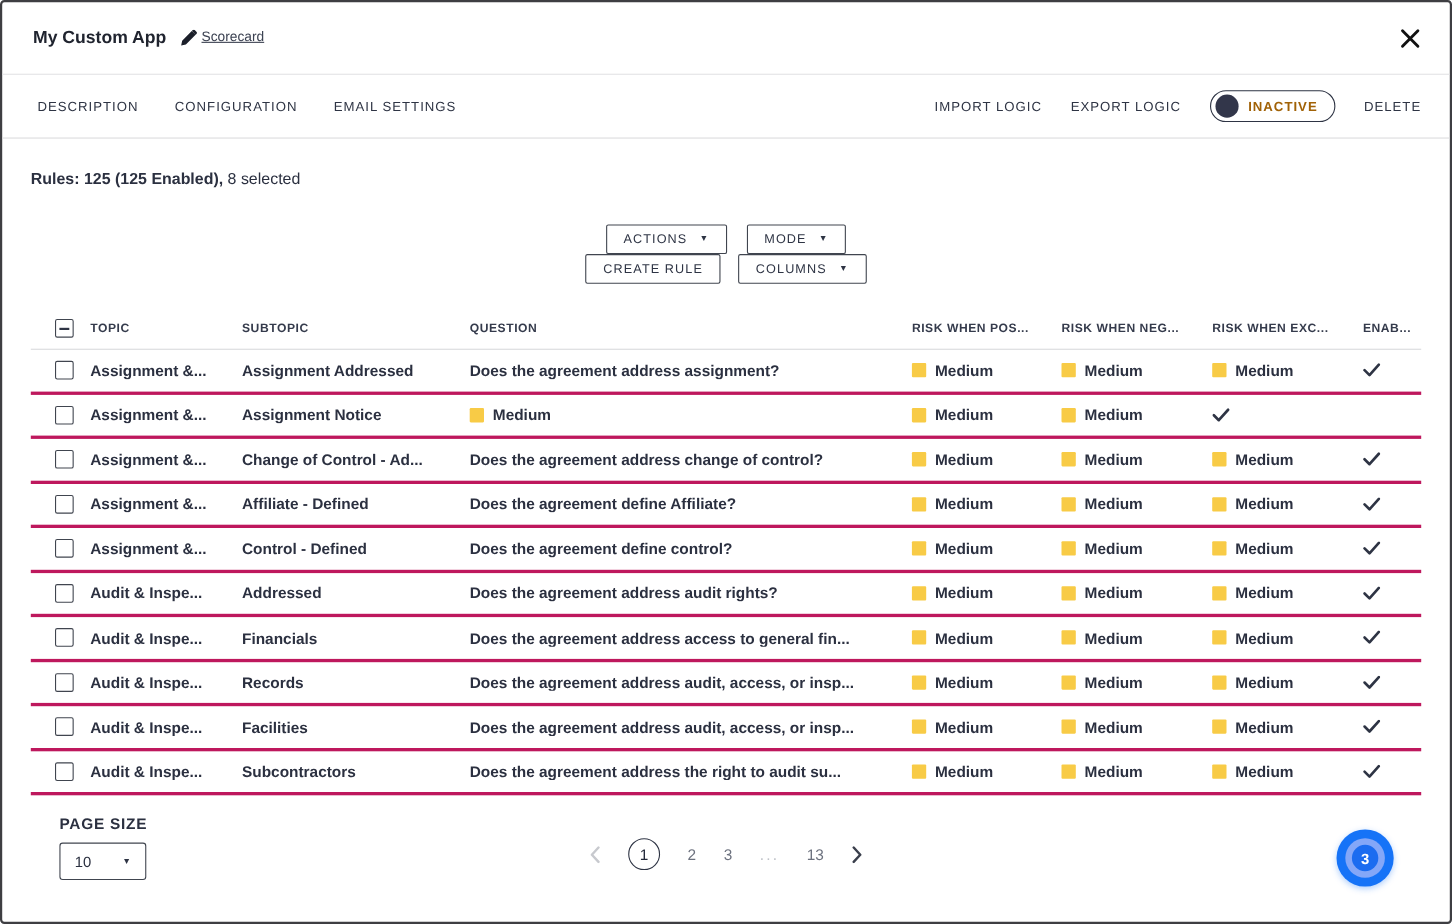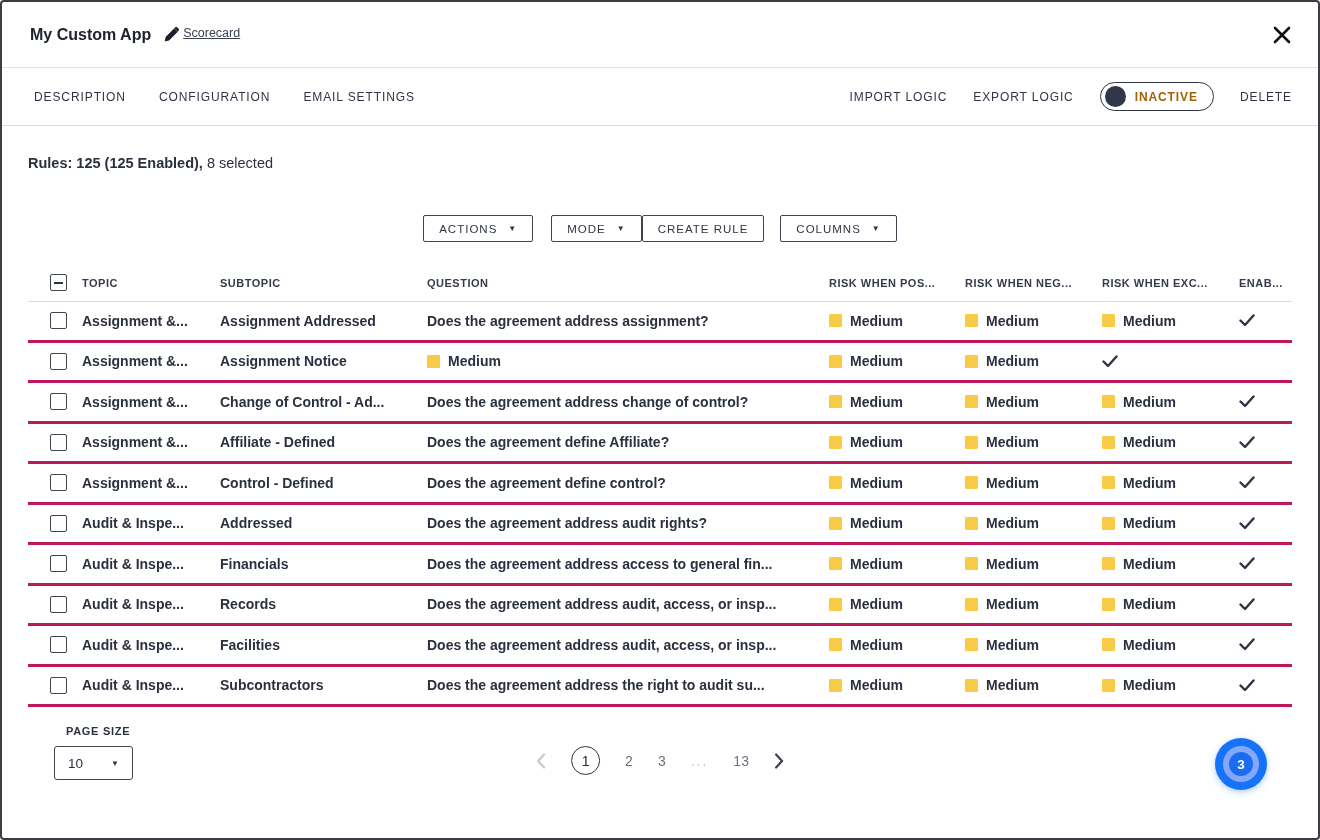--- a/index.html
+++ b/index.html
@@ -47,21 +47,21 @@
     padding-left:72px; gap:60px;
   }
   .sub-tab { font-size:13.5px; letter-spacing:0.5px; color:#23293a; cursor:pointer; }
   .sub-tab.active { font-weight:700; }
 
   
   .content { padding:0 26px; }
   .summary { margin-top:29px; font-size:14.5px; color:#2b3040; }
   .summary .bold { font-weight:700; }
 
-  .toolbar { margin-top:44px; display:flex; justify-content:center; align-items:center; }
+  .toolbar { margin-top:33px; display:flex; justify-content:flex-end; align-items:center;flex-direction:column; }
   .btn-group-left { display:flex; gap:18px; }
   .btn-group-right { display:flex; gap:16px; }
   .btn {
     border:1px solid #40454f; background:#fff; color:#2e3444;
     font-family:"Liberation Sans", sans-serif;
     font-size:11.5px; letter-spacing:1px; font-weight:500;
     height:27px; padding:0 15px; display:flex; align-items:center; gap:11px;
     border-radius:2px; cursor:pointer;
   }
   .caret { font-size:8px; color:#2e3444; transform:translateY(-0.5px); }
@@ -86,21 +86,21 @@
   }
   .dash { width:9px; height:2px; background:#2e3444; }
   .cell { white-space:nowrap; overflow:hidden; text-overflow:clip; color:#2b3040; padding-right:14px; }
   .risk-cell { display:flex; align-items:center; gap:8px; font-size:14px; color:#2b3040; }
   .risk-square { width:13px; height:13px; border-radius:1px; flex:0 0 auto; }
   .check-cell { display:flex; align-items:center; }
 
   
   .footer { position:relative; height:96px; margin-top:18px; }
   .page-size { position:absolute; left:26px; top:0; }
-  .page-size-label { font-size:11px; font-weight:700; letter-spacing:0.7px; color:#2b3040;margin-left:12px; }
+  .page-size-label { font-size:14px; font-weight:700; letter-spacing:0.7px; color:#2b3040; }
   .page-size-select {
     margin-top:9px; width:79px; height:34px; border:1px solid #40454f; border-radius:3px;
     background:#fff; display:flex; align-items:center; justify-content:space-between;
     padding:0 13px; font-size:13.5px; color:#2b3040; cursor:pointer;
   }
   .pagination {
     position:absolute; left:50%; top:21px; transform:translateX(-50%);
     display:flex; align-items:center; gap:25px; font-size:14px; color:#6c717e;
   }
   .page-num { cursor:pointer; }

